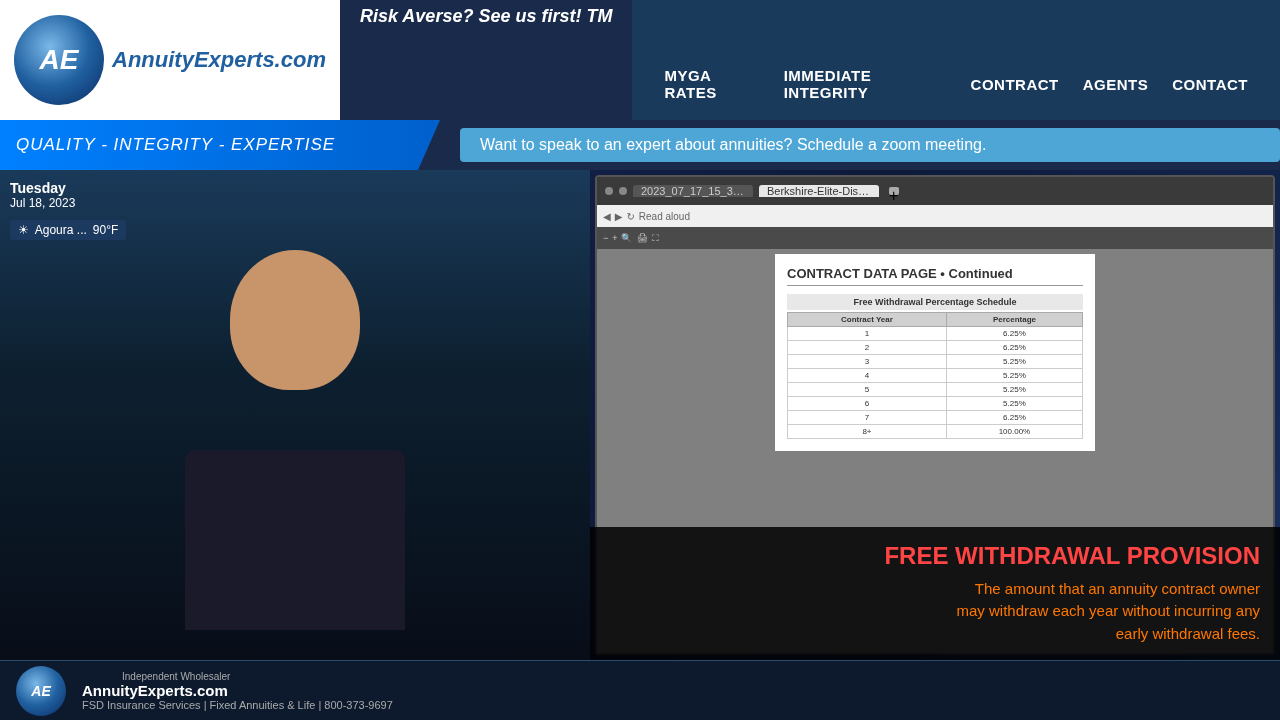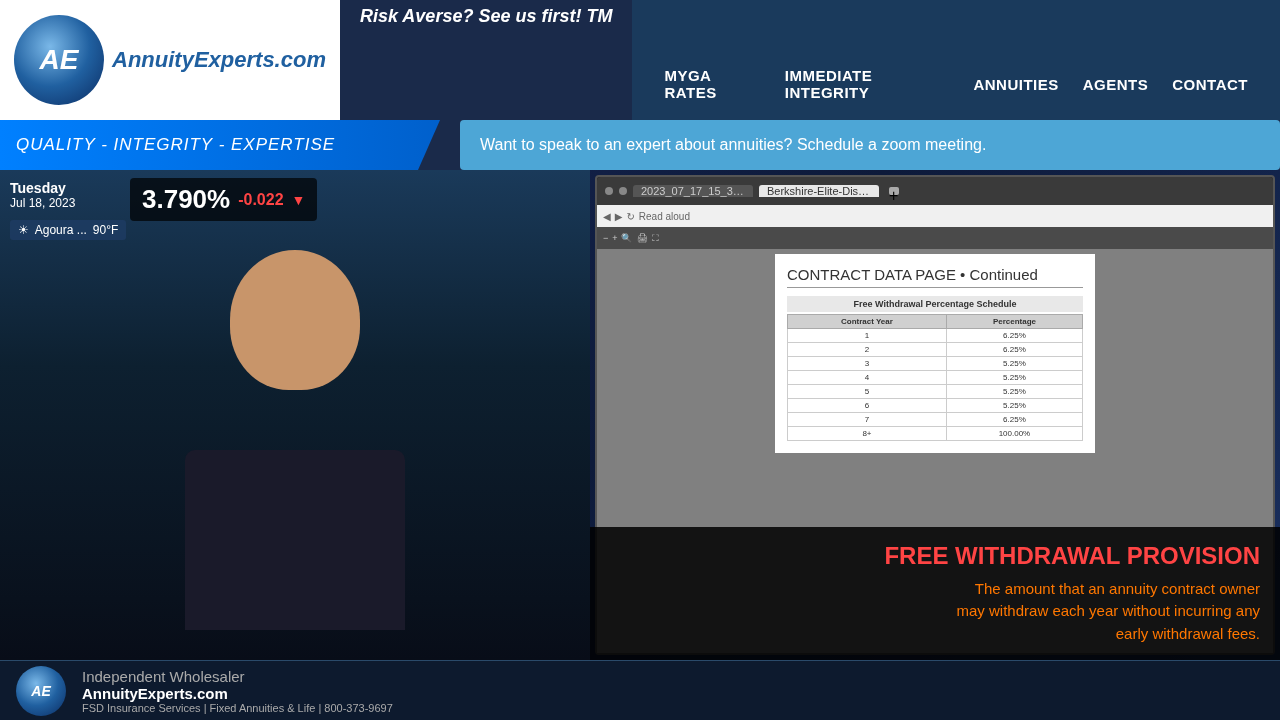--- a/index.html
+++ b/index.html
@@ -113,21 +113,21 @@
       font-size: 17px;
       font-style: italic;
       font-weight: normal;
       letter-spacing: 1px;
     }
 
     .zoom-banner {
       margin-left: 20px;
       flex: 1;
       background: #4da6d6;
-      height: 50px;
+      height: 34px;
       display: flex;
       align-items: center;
       padding: 0 20px;
       border-radius: 4px;
     }
 
     .zoom-text {
       color: white;
       font-size: 16px;
       font-weight: 500;
@@ -355,22 +355,22 @@
     .pdf-content {
       background: white;
       width: 320px;
       margin: 5px auto;
       padding: 12px;
       font-size: 8px;
       color: #333;
     }
 
     .pdf-page-header {
-      font-size: 15px;
-      font-weight: normal;
+      font-size: 13px;
+      font-weight: bold;
       margin-bottom: 8px;
       border-bottom: 1px solid #999;
       padding-bottom: 4px;
     }
 
     .pdf-table-title {
       font-size: 9px;
       font-weight: bold;
       text-align: center;
       background: #e8e8e8;
@@ -447,21 +447,22 @@
       flex-shrink: 0;
     }
 
     .bottom-info {
       display: flex;
       flex-direction: column;
     }
 
     .bottom-wholesale {
       color: #aaa;
-      font-size: 15px;
+      font-size: 10px;
+      margin-left: 40px;
     }
 
     .bottom-site {
       color: white;
       font-size: 15px;
       font-weight: bold;
     }
 
     .bottom-details {
       color: #aaa;
@@ -476,21 +477,21 @@
     <div class="logo-circle">
       <span class="logo-ae">AE</span>
     </div>
     <span class="logo-text">AnnuityExperts.com</span>
   </div>
   <div class="nav-area">
     <div class="top-banner">Risk Averse? See us first! TM</div>
     <nav class="nav-menu">
       <span class="nav-item">MYGA RATES</span>
       <span class="nav-item">IMMEDIATE INTEGRITY</span>
-      <span class="nav-item">ANNUITIES</span>
+      <span class="nav-item">CONTRACT</span>
       <span class="nav-item">AGENTS</span>
       <span class="nav-item">CONTACT</span>
     </nav>
   </div>
 </div>
 
 <div class="tagline-section">
   <div class="tagline-left">
     <span class="tagline-text">QUALITY - INTEGRITY - EXPERTISE</span>
   </div>
@@ -508,25 +509,20 @@
         <div class="head"></div>
         <div class="body-shirt"></div>
       </div>
     </div>
 
     <div class="date-widget">
       <div class="date-day">Tuesday</div>
       <div class="date-full">Jul 18, 2023</div>
     </div>
 
-    <div class="rate-display">
-      <span class="rate-value">3.790%</span>
-      <span class="rate-change">-0.022</span>
-      <span class="rate-arrow">▼</span>
-    </div>
 
     <div class="weather-widget">
       <span>☀</span>
       <span>Agoura ...</span>
       <span>90°F</span>
     </div>
   </div>
 
   <div class="screen-share">
 

